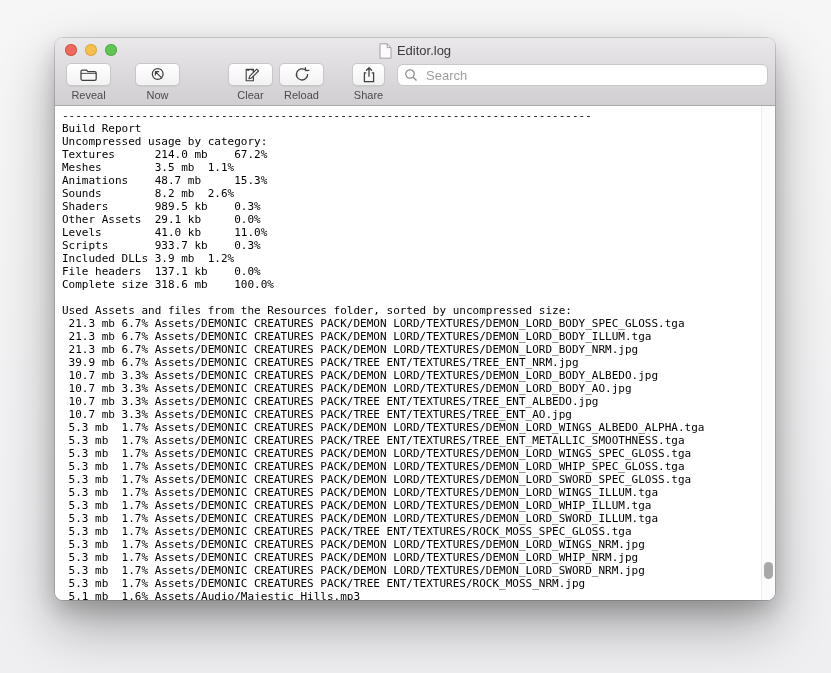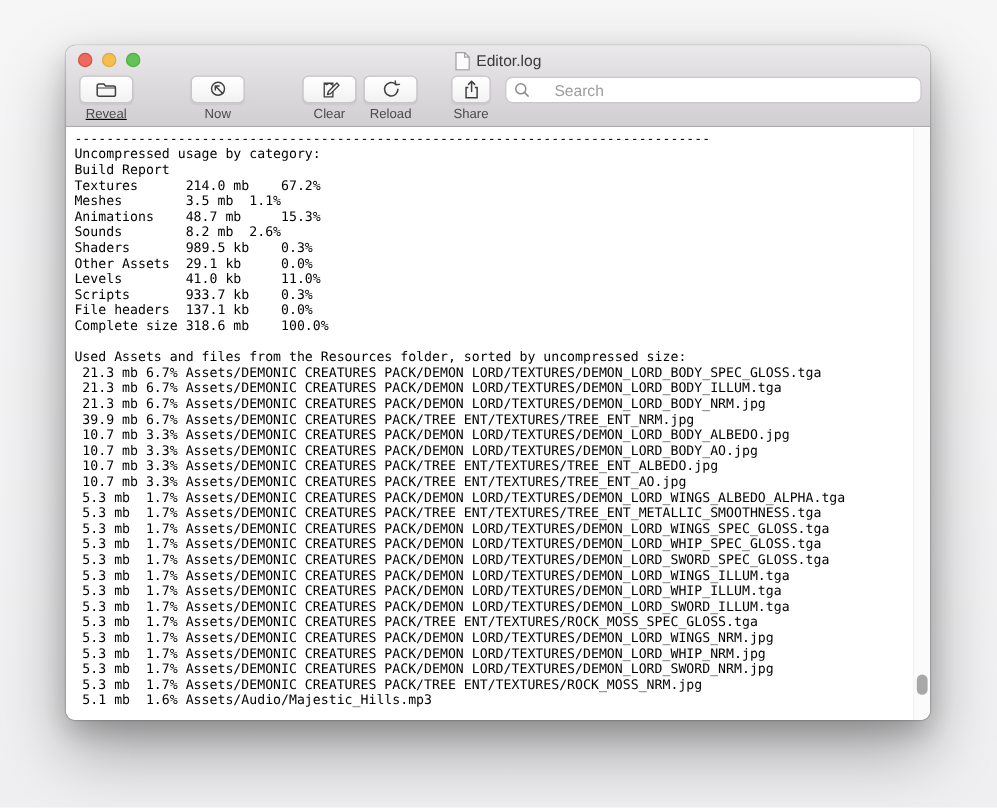--- a/index.html
+++ b/index.html
@@ -44,30 +44,30 @@
   .tb-item { display:flex; flex-direction:column; align-items:center; width:45px; flex:none; }
   .tb-btn {
     width:100%; height:23px; border-radius:5px; cursor:default;
     background:linear-gradient(#ffffff, #f3f2f3);
     border:1px solid #c8c6c8;
     box-shadow:0 1px 1px rgba(0,0,0,.06);
     display:flex; align-items:center; justify-content:center;
   }
   .tb-icon { display:inline-flex; }
   .tb-label { margin-top:3px; font-size:11px; color:#4b4b4b; white-space:nowrap; }
-  .tb-reveal { margin-right:48px;text-decoration:underline; }
+  .tb-reveal { margin-right:24px; }
   .tb-now    { margin-right:48px; }
   .tb-clear  { margin-right:6px;text-align:center; }
   .tb-reload { margin-right:28px; }
   .tb-share  { width:33px; margin-right:0; }
 
   .search-field {
     flex:1; height:22px; margin:1px 7px 0 12px;
     background:#fff; border:1px solid #c8c6c8; border-radius:6px;
-    display:flex; align-items:center; padding-left:6px; gap:20px;
+    display:flex; align-items:center; padding-left:6px; gap:8px;
   }
   .search-field input {
     border:none; outline:none; background:transparent; flex:1;
     font-family:"Liberation Sans", sans-serif; font-size:13px; color:#333;
   }
   .search-field input::placeholder { color:#9e9e9e; }
 
   .content {
     position:relative; height:494px; background:#fff;
     border-bottom-left-radius:8px; border-bottom-right-radius:8px;
@@ -175,30 +175,31 @@
               </svg>
           </span>
           <input type="text" placeholder="Search" style="">
         </div>
       </div>
     </div>
 
     <div class="content">
       <div class="log-lines" id="log-lines">
           <div class="log-line">--------------------------------------------------------------------------------</div>
+          <div class="log-line">Build Report</div>
           <div class="log-line">Uncompressed usage by category:</div>
-          <div class="log-line">Build Report</div>
           <div class="log-line">Textures      214.0 mb    67.2%</div>
           <div class="log-line">Meshes        3.5 mb  1.1%</div>
           <div class="log-line">Animations    48.7 mb     15.3%</div>
           <div class="log-line">Sounds        8.2 mb  2.6%</div>
           <div class="log-line">Shaders       989.5 kb    0.3%</div>
           <div class="log-line">Other Assets  29.1 kb     0.0%</div>
           <div class="log-line">Levels        41.0 kb     11.0%</div>
           <div class="log-line">Scripts       933.7 kb    0.3%</div>
+          <div class="log-line">Included DLLs 3.9 mb  1.2%</div>
           <div class="log-line">File headers  137.1 kb    0.0%</div>
           <div class="log-line">Complete size 318.6 mb    100.0%</div>
           <div class="log-line"></div>
           <div class="log-line">Used Assets and files from the Resources folder, sorted by uncompressed size:</div>
           <div class="log-line"> 21.3 mb 6.7% Assets/DEMONIC CREATURES PACK/DEMON LORD/TEXTURES/DEMON_LORD_BODY_SPEC_GLOSS.tga</div>
           <div class="log-line"> 21.3 mb 6.7% Assets/DEMONIC CREATURES PACK/DEMON LORD/TEXTURES/DEMON_LORD_BODY_ILLUM.tga</div>
           <div class="log-line"> 21.3 mb 6.7% Assets/DEMONIC CREATURES PACK/DEMON LORD/TEXTURES/DEMON_LORD_BODY_NRM.jpg</div>
           <div class="log-line"> 39.9 mb 6.7% Assets/DEMONIC CREATURES PACK/TREE ENT/TEXTURES/TREE_ENT_NRM.jpg</div>
           <div class="log-line"> 10.7 mb 3.3% Assets/DEMONIC CREATURES PACK/DEMON LORD/TEXTURES/DEMON_LORD_BODY_ALBEDO.jpg</div>
           <div class="log-line"> 10.7 mb 3.3% Assets/DEMONIC CREATURES PACK/DEMON LORD/TEXTURES/DEMON_LORD_BODY_AO.jpg</div>

